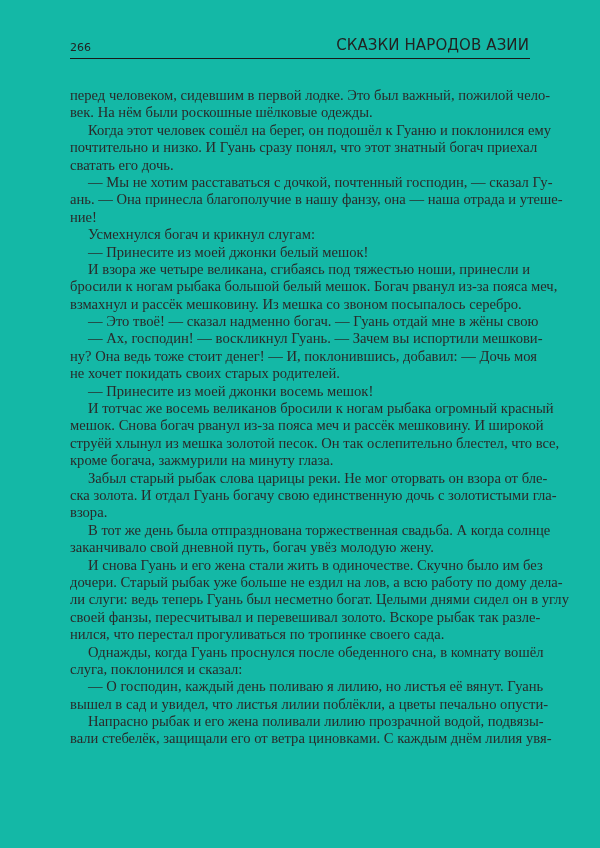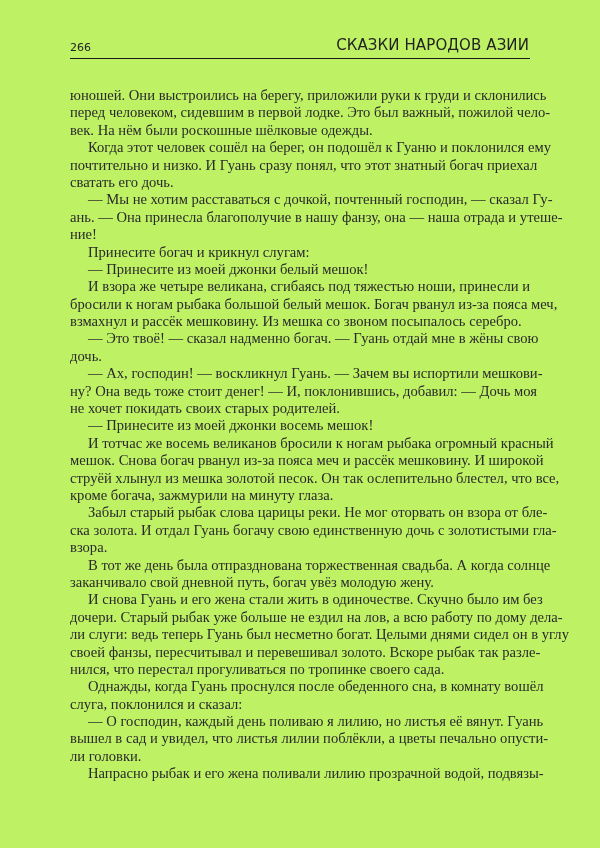--- a/index.html
+++ b/index.html
@@ -1,19 +1,19 @@
 <!DOCTYPE html>
 <html><head>
   <meta charset="utf-8">
   <style>
     html, body { margin: 0; padding: 0; background: #ffffff; }
     body { width: 600px; height: 848px; position: relative; overflow: hidden; }
     .page {
       position: absolute; left: 0; top: 0; width: 600px; height: 848px;
-      background: #bef264;
+      background: #14b8a6;
     }
     .header {
       position: absolute; left: 70px; top: 36px; width: 460px; height: 22px;
       border-bottom: 1.5px solid #1a1a1a;
     }
     .page-num {
       position: absolute; left: 0; top: 5px;
       font-family: "DejaVu Sans", sans-serif; font-size: 11px; color: #222;
     }
     .running-title {
@@ -36,36 +36,34 @@
 </head>
 <body>
 
 <div class="page">
   <div class="header">
     <span class="page-num">266</span>
     <div class="running-title">СКАЗКИ НАРОДОВ АЗИИ</div>
   </div>
 
   <div class="body-text" id="body-text">
-      <span class="line">юношей. Они выстроились на берегу, приложили руки к груди и склонились</span>
       <span class="line">перед человеком, сидевшим в первой лодке. Это был важный, пожилой чело-</span>
       <span class="line last">век. На нём были роскошные шёлковые одежды.</span>
       <span class="line indent">Когда этот человек сошёл на берег, он подошёл к Гуаню и поклонился ему</span>
       <span class="line">почтительно и низко. И Гуань сразу понял, что этот знатный богач приехал</span>
       <span class="line last">сватать его дочь.</span>
       <span class="line indent">— Мы не хотим расставаться с дочкой, почтенный господин, — сказал Гу-</span>
       <span class="line">ань. — Она принесла благополучие в нашу фанзу, она — наша отрада и утеше-</span>
       <span class="line last">ние!</span>
-      <span class="line indent last">Принесите богач и крикнул слугам:</span>
+      <span class="line indent last">Усмехнулся богач и крикнул слугам:</span>
       <span class="line indent last">— Принесите из моей джонки белый мешок!</span>
       <span class="line indent">И взора же четыре великана, сгибаясь под тяжестью ноши, принесли и</span>
       <span class="line">бросили к ногам рыбака большой белый мешок. Богач рванул из-за пояса меч,</span>
       <span class="line last">взмахнул и рассёк мешковину. Из мешка со звоном посыпалось серебро.</span>
       <span class="line indent">— Это твоё! — сказал надменно богач. — Гуань отдай мне в жёны свою</span>
-      <span class="line last">дочь.</span>
       <span class="line indent">— Ах, господин! — воскликнул Гуань. — Зачем вы испортили мешкови-</span>
       <span class="line">ну? Она ведь тоже стоит денег! — И, поклонившись, добавил: — Дочь моя</span>
       <span class="line last">не хочет покидать своих старых родителей.</span>
       <span class="line indent last">— Принесите из моей джонки восемь мешок!</span>
       <span class="line indent">И тотчас же восемь великанов бросили к ногам рыбака огромный красный</span>
       <span class="line">мешок. Снова богач рванул из-за пояса меч и рассёк мешковину. И широкой</span>
       <span class="line">струёй хлынул из мешка золотой песок. Он так ослепительно блестел, что все,</span>
       <span class="line last">кроме богача, зажмурили на минуту глаза.</span>
       <span class="line indent">Забыл старый рыбак слова царицы реки. Не мог оторвать он взора от бле-</span>
       <span class="line">ска золота. И отдал Гуань богачу свою единственную дочь с золотистыми гла-</span>
@@ -74,16 +72,16 @@
       <span class="line last">заканчивало свой дневной путь, богач увёз молодую жену.</span>
       <span class="line indent">И снова Гуань и его жена стали жить в одиночестве. Скучно было им без</span>
       <span class="line">дочери. Старый рыбак уже больше не ездил на лов, а всю работу по дому дела-</span>
       <span class="line">ли слуги: ведь теперь Гуань был несметно богат. Целыми днями сидел он в углу</span>
       <span class="line">своей фанзы, пересчитывал и перевешивал золото. Вскоре рыбак так разле-</span>
       <span class="line last">нился, что перестал прогуливаться по тропинке своего сада.</span>
       <span class="line indent">Однажды, когда Гуань проснулся после обеденного сна, в комнату вошёл</span>
       <span class="line last">слуга, поклонился и сказал:</span>
       <span class="line indent">— О господин, каждый день поливаю я лилию, но листья её вянут. Гуань</span>
       <span class="line">вышел в сад и увидел, что листья лилии поблёкли, а цветы печально опусти-</span>
-      <span class="line last">ли головки.</span>
       <span class="line indent">Напрасно рыбак и его жена поливали лилию прозрачной водой, подвязы-</span>
+      <span class="line">вали стебелёк, защищали его от ветра циновками. С каждым днём лилия увя-</span>
     </div>
 </div>
 
 </body></html>

